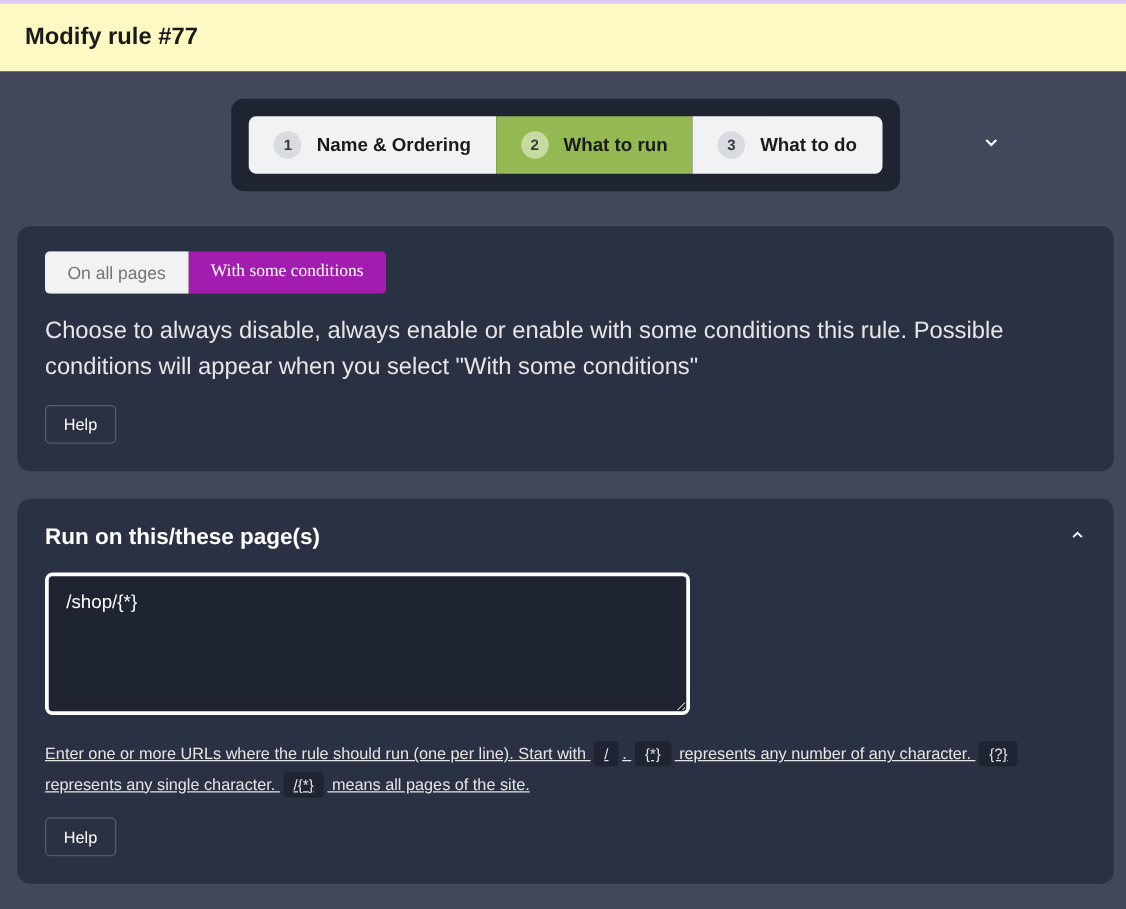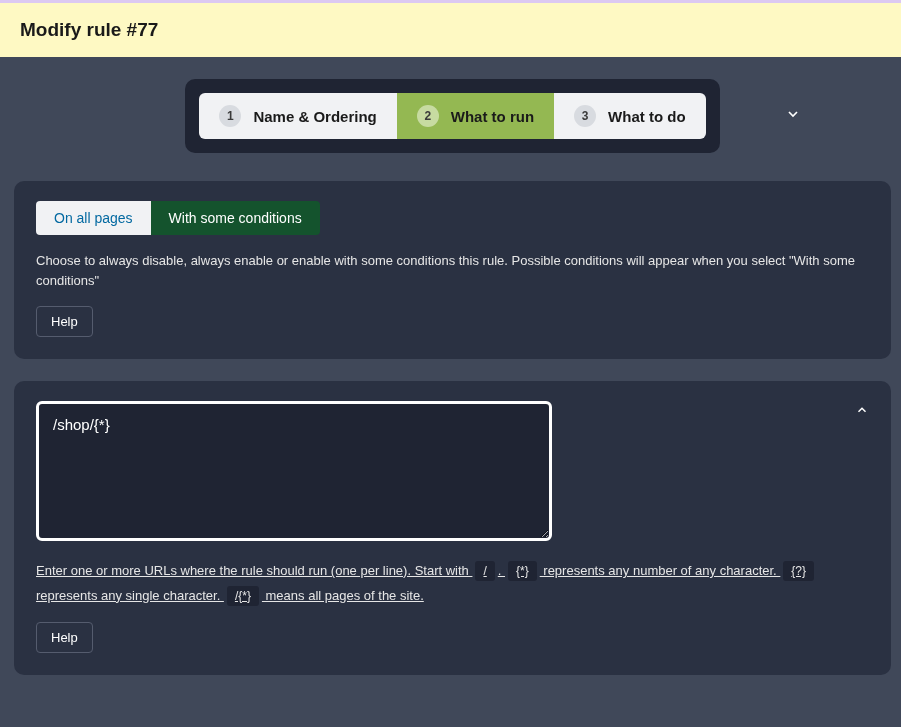--- a/index.html
+++ b/index.html
@@ -101,51 +101,52 @@
   }
   .seg-group {
     display: flex;
     border-radius: 4px;
     overflow: hidden;
     width: fit-content;
     margin-bottom: 16px;
   }
   .seg-btn {
     background: #f1f2f4;
-    color: #0369a1;
+    color: #737373;
     border: none;
     padding: 9px 18px;
     font-size: 14px;
     cursor: pointer;
     font-family: inherit;
   }
   .seg-btn.active {
-    background: #14532d;
-    color: #fff;
+    background: #a21caf;
+    color: #fff;
+    font-family: Liberation Serif, serif;
   }
   .panel-desc {
-    font-size: 13px;
+    font-size: 19px;
     color: #e6e6e6;
     line-height: 1.5;
     margin-bottom: 16px;
   }
   .help-btn {
     background: transparent;
     border: 1px solid #555c6e;
     color: #fff;
     padding: 7px 14px;
     border-radius: 4px;
     font-size: 13px;
     cursor: pointer;
     font-family: inherit;
     text-align: center;
   }
   .url-textarea {
     width: 62%;
-    height: 140px;
+    height: 114px;
     background: #1f2433;
     border: 3px solid #fff;
     border-radius: 6px;
     color: #fff;
     padding: 12px 14px;
     font-size: 15px;
     font-family: inherit;
     resize: both;
     outline: none;
     margin-bottom: 14px;
@@ -213,20 +214,21 @@
     <div class="panel-desc">Choose to always disable, always enable or enable with some conditions this rule. Possible conditions will appear when you select "With some conditions"</div>
     <button class="help-btn">Help</button>
   </div>
 
   <div class="panel">
     <span class="chevron-up">
       <svg viewBox="0 0 24 24" fill="none" stroke="currentColor" stroke-width="2.5">
           <polyline points="6 15 12 9 18 15"></polyline>
         </svg>
     </span>
+    <div class="panel-title">Run on this/these page(s)</div>
     <textarea class="url-textarea" style="">/shop/{*}</textarea>
     <div class="url-desc">
       <span>Enter one or more URLs where the rule should run (one per line). Start with </span><code>/</code><span>. </span><code>{*}</code><span> represents any number of any character. </span><code>{?}</code><span> represents any single character. </span><code>/{*}</code><span> means all pages of the site.</span>
     </div>
     <button class="help-btn">Help</button>
   </div>
 
 </div>
 
 </body></html>

